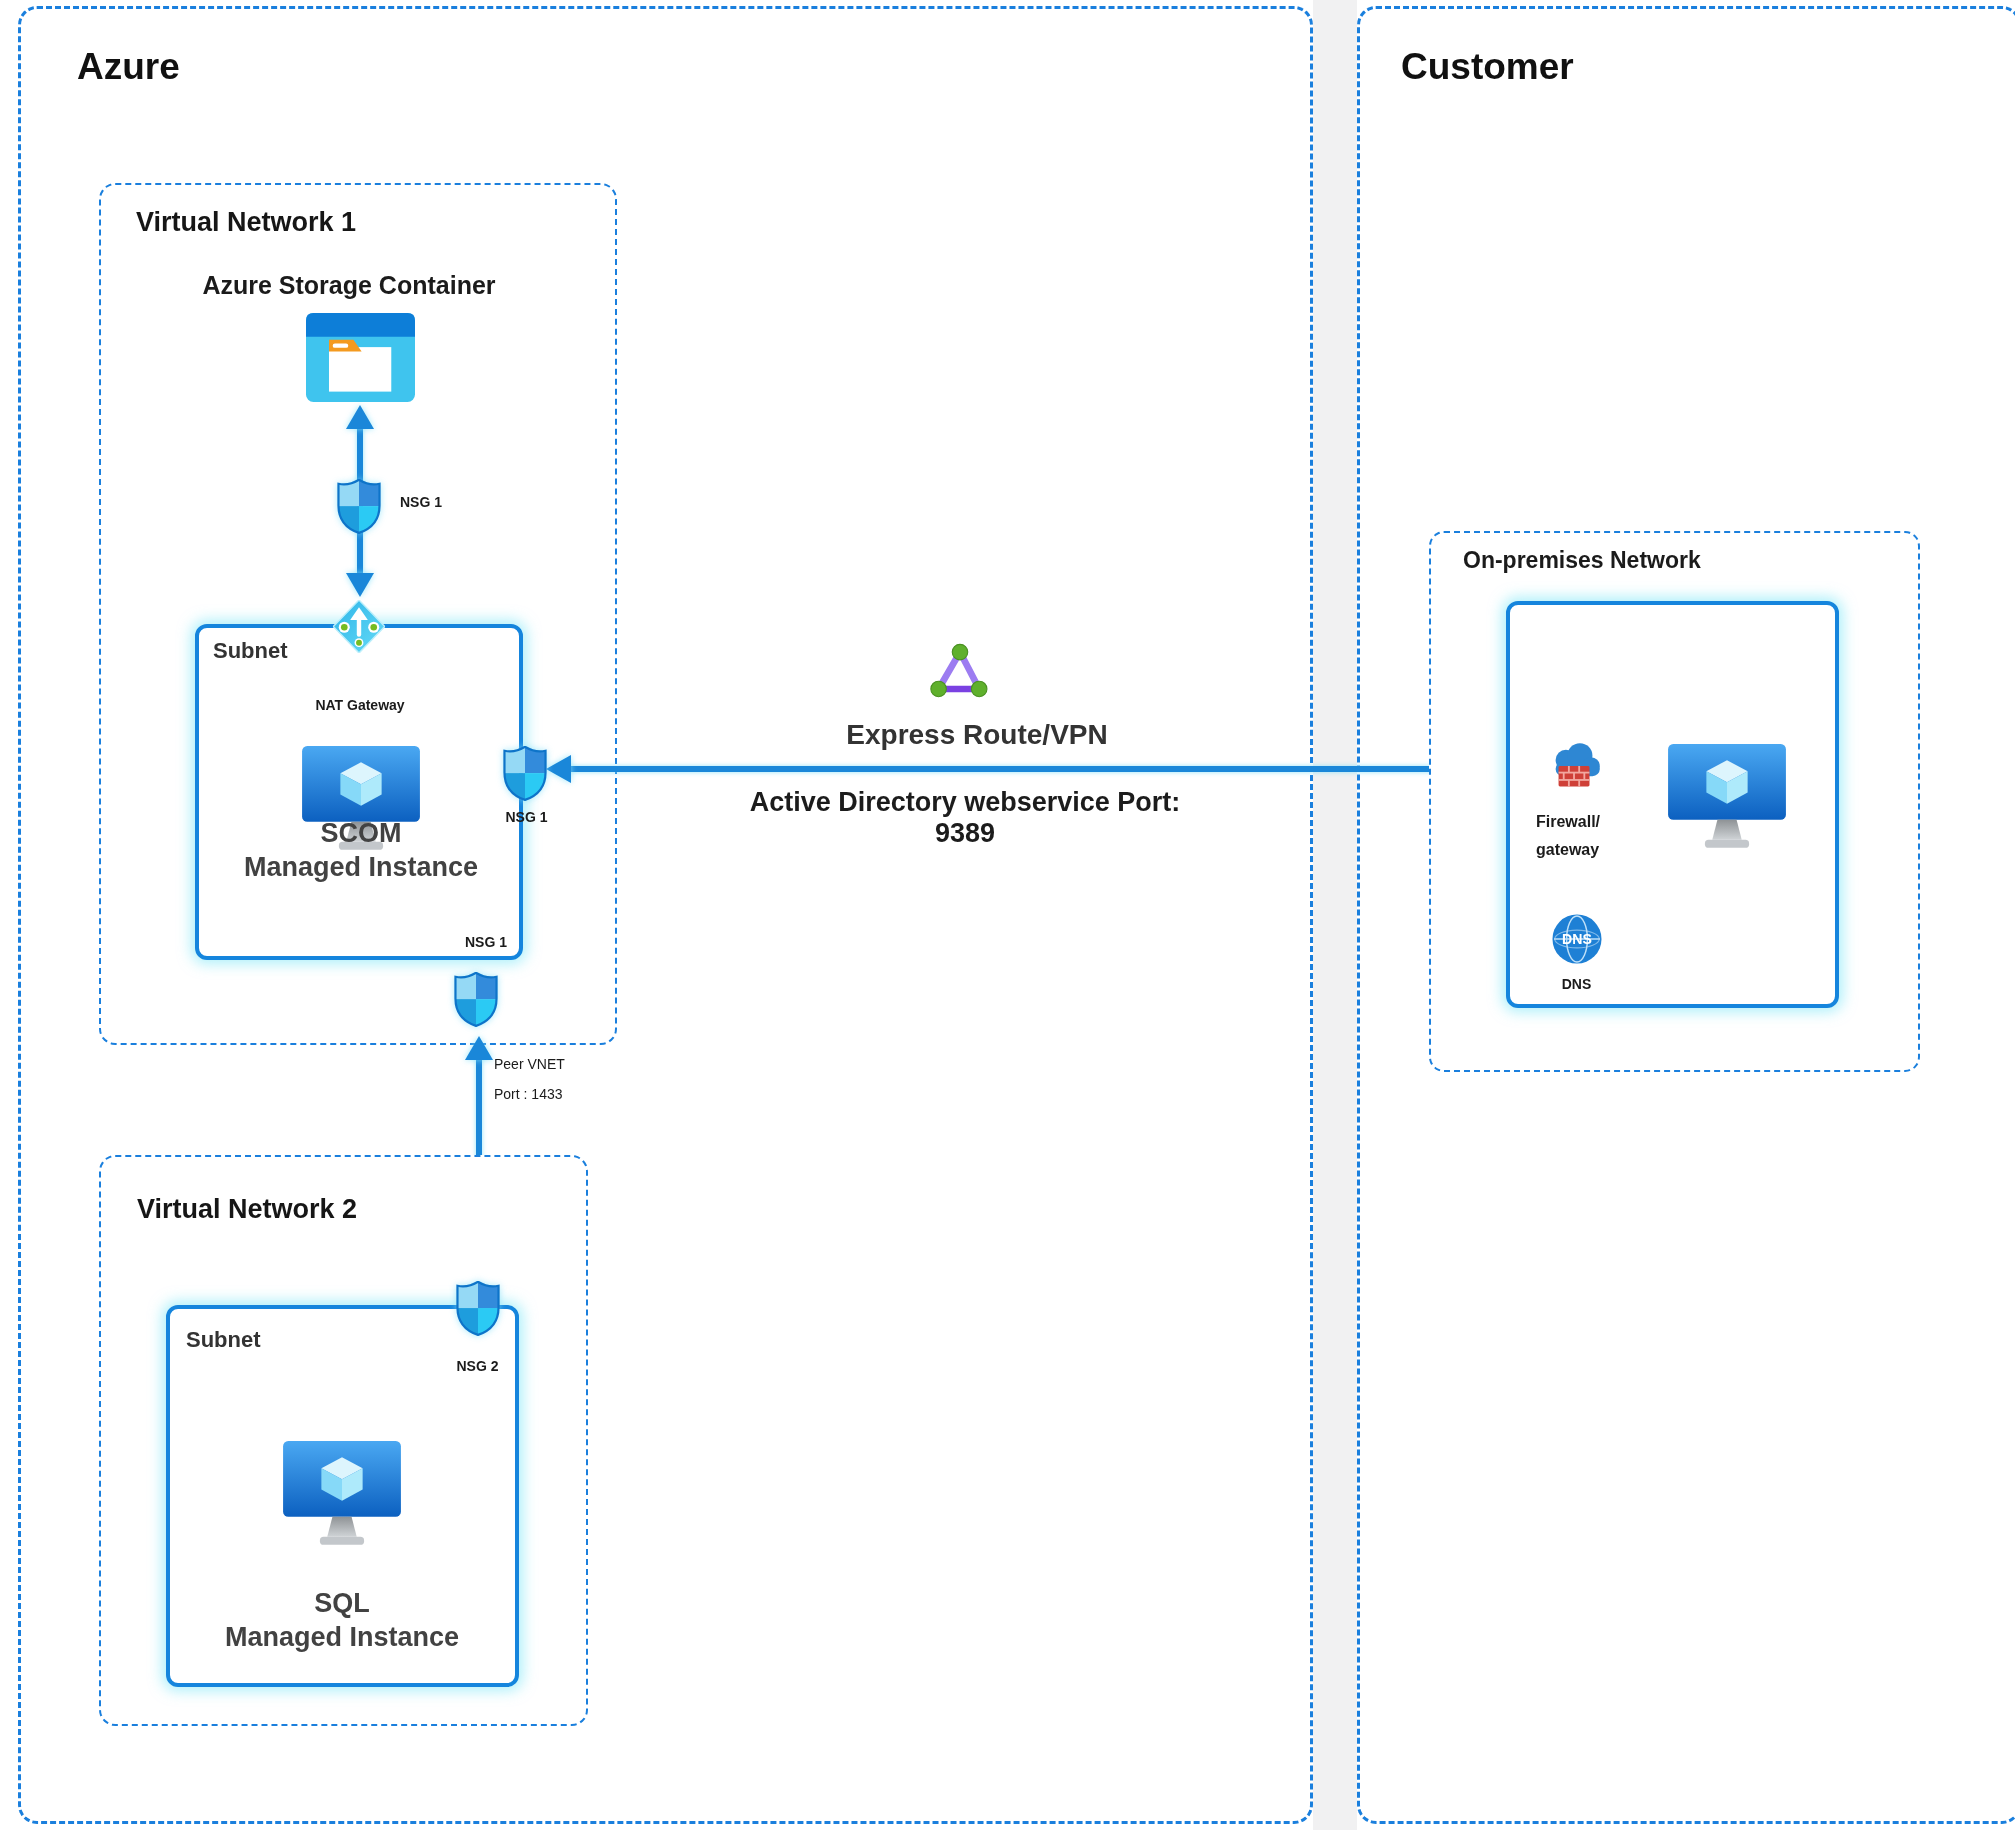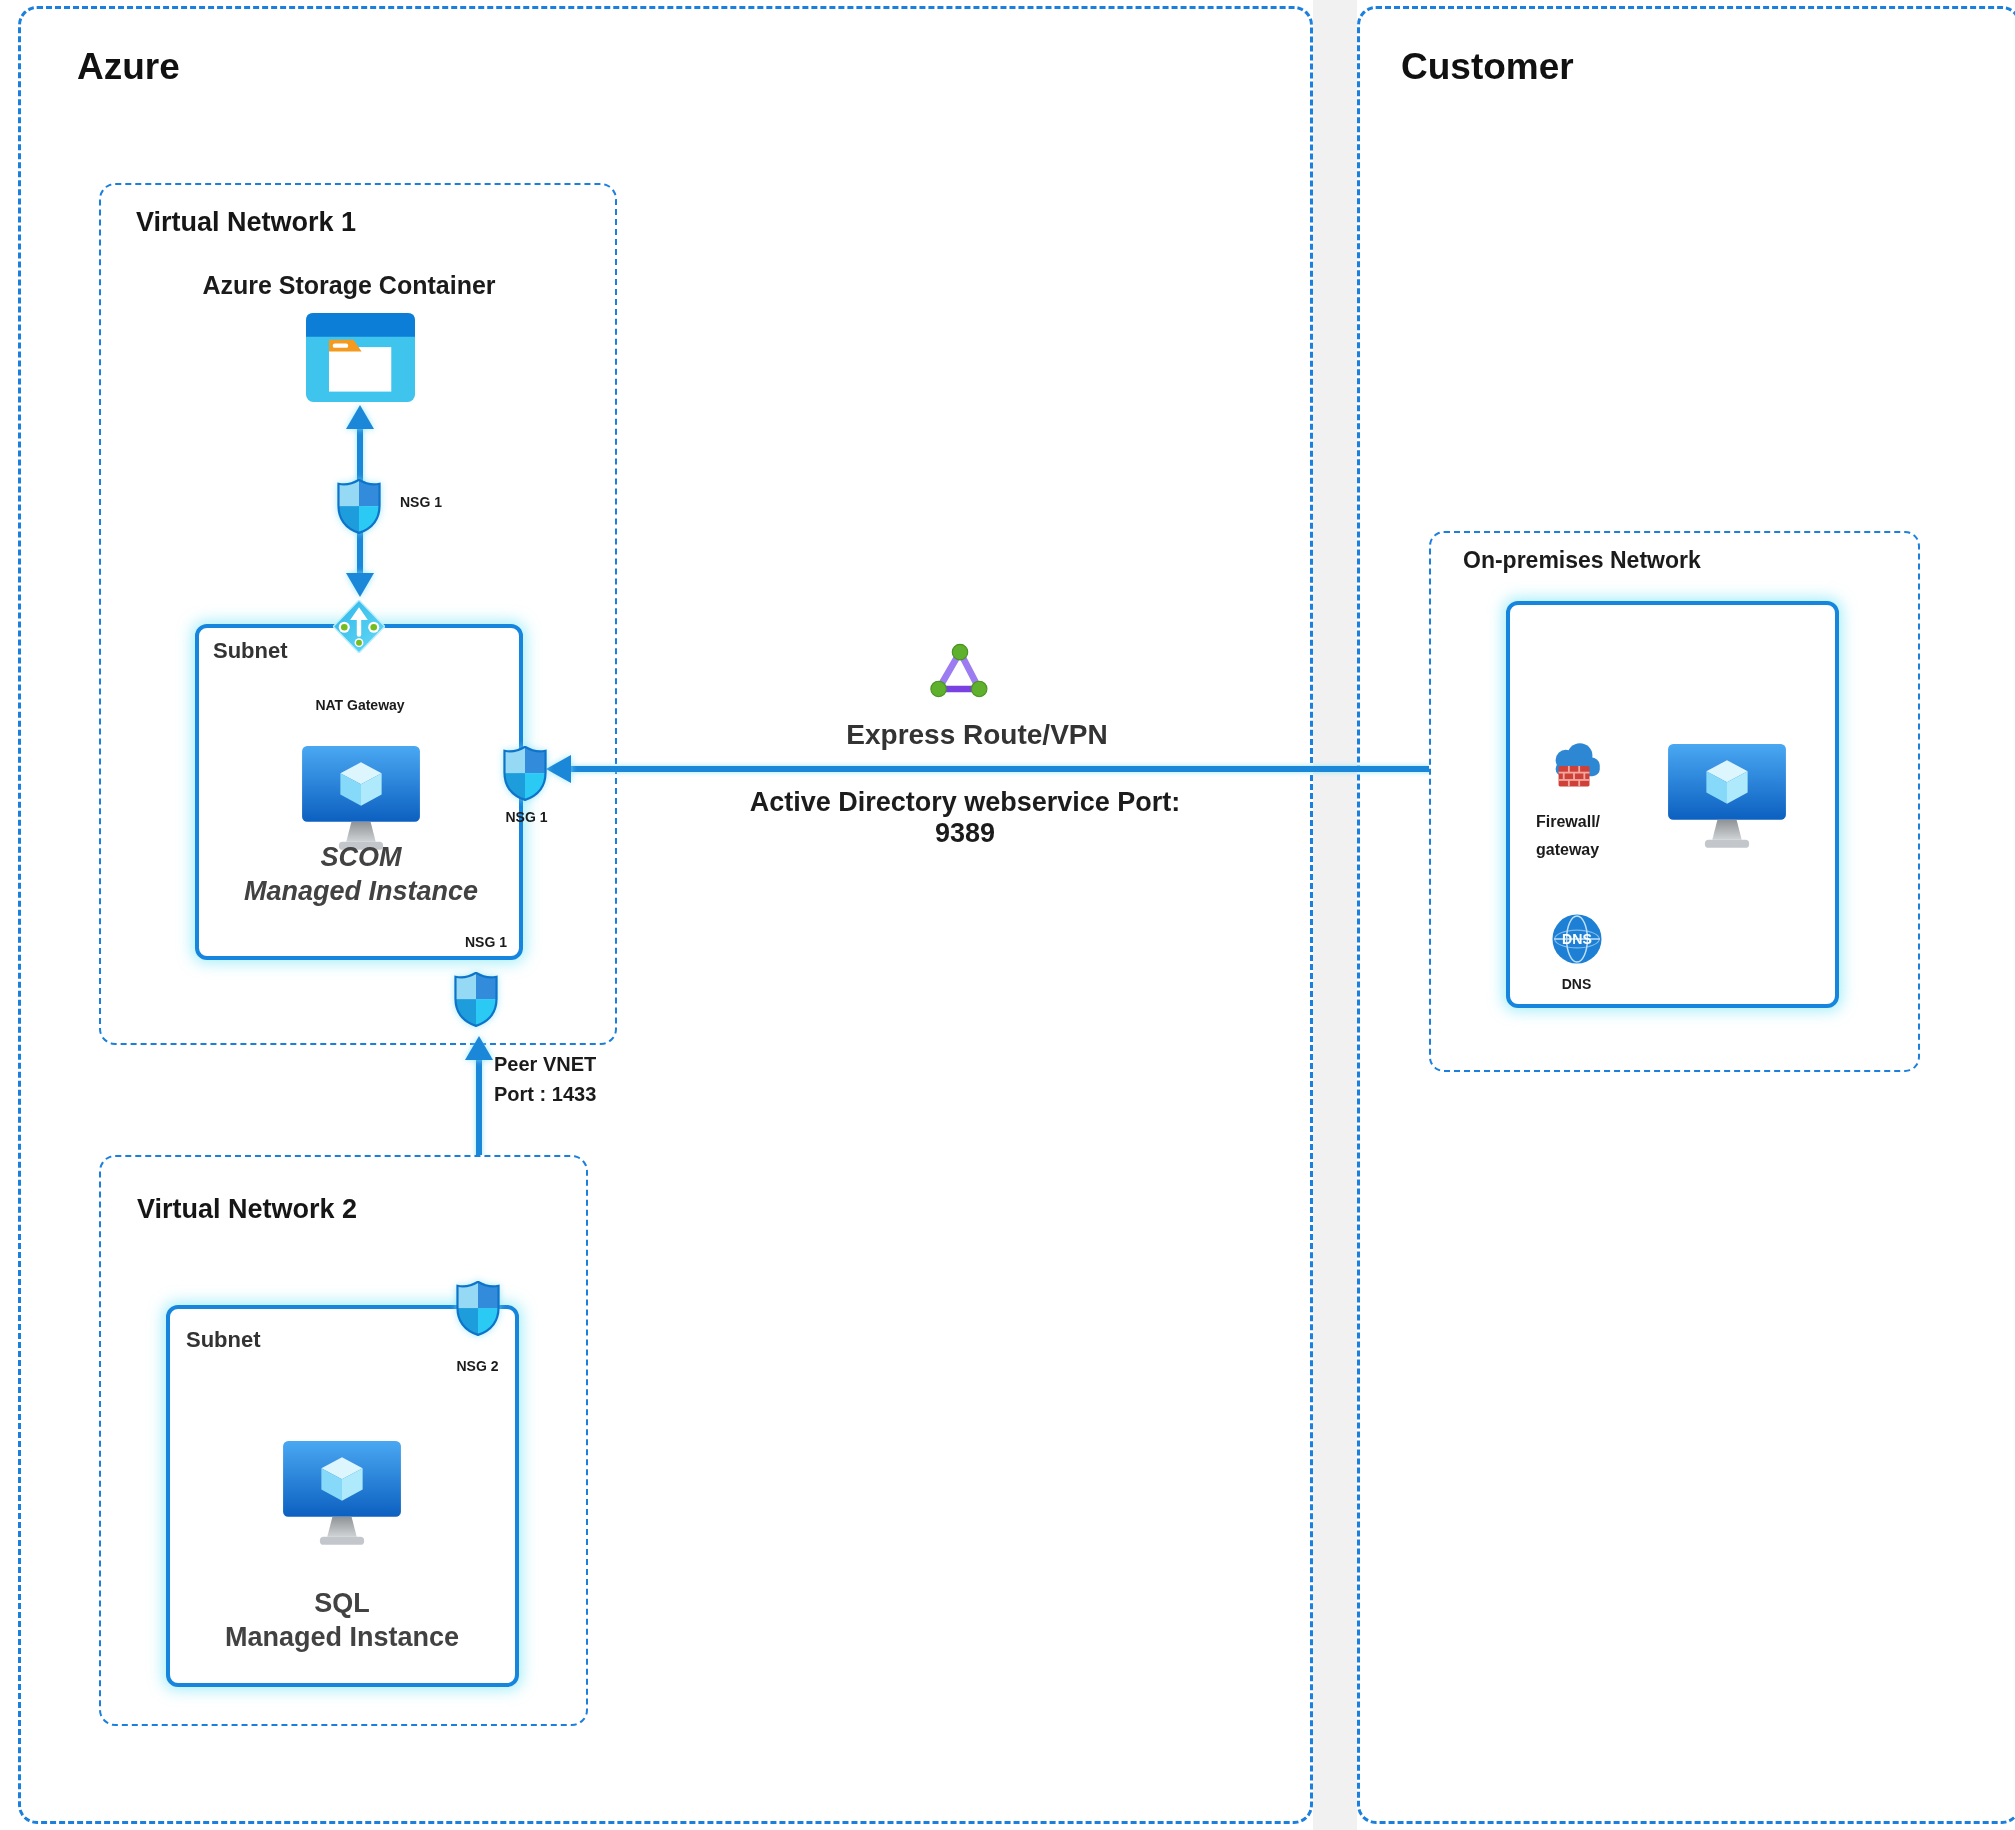--- a/index.html
+++ b/index.html
@@ -110,21 +110,21 @@
     <circle cx="55" cy="37" r="7.5" fill="#ffffff"></circle>
       <circle cx="55" cy="37" r="4.5" fill="#76bc21"></circle>
     <circle cx="35" cy="58" r="6" fill="#ffffff"></circle>
       <circle cx="35" cy="58" r="4" fill="#76bc21"></circle>
   </svg>
   <div class="abs small-lbl center" style="left:252px;top:697px;width:192px;">NAT Gateway</div>
 
   <svg class="abs" style="left:290px;top:746px;" width="118" height="109" viewBox="0 0 160 148">
       <use href="#sym-monitor"></use>
     </svg>
-  <div class="abs node-lbl" style="left:216px;top:840px;width:266px;font-style:italic;">
+  <div class="abs node-lbl" style="left:216px;top:816px;width:266px;">
     <div>SCOM</div>
     <div>Managed Instance</div>
   </div>
 
   <div class="abs arrow-line" style="left:544px;top:766px;width:1095px;height:6px;"></div>
   <div class="abs ah ah-left" style="left:534px;top:755px;"></div>
   <div class="abs ah ah-right" style="left:1630px;top:755px;"></div>
 
   <svg class="abs" style="left:491px;top:746px;filter:drop-shadow(0 0 3.7px rgba(130,225,250,.7));" width="44" height="55" viewBox="0 0 60 75">
       <use href="#sym-shield"></use>
@@ -132,21 +132,21 @@
   <div class="abs small-lbl center" style="left:481px;top:809px;width:67px;">NSG 1</div>
 
   <div class="abs small-lbl" style="left:414px;top:934px;width:81px;text-align:right;">NSG 1</div>
   <svg class="abs" style="left:442px;top:972px;filter:drop-shadow(0 0 3.7px rgba(130,225,250,.7));" width="44" height="55" viewBox="0 0 60 75">
       <use href="#sym-shield"></use>
     </svg>
 
   <div class="abs arrow-line" style="left:464px;top:1056px;width:6px;height:201px;"></div>
   <div class="abs ah ah-up" style="left:453px;top:1036px;"></div>
   <div class="abs ah ah-down" style="left:453px;top:1255px;"></div>
-  <div class="abs" style="left:482px;top:1049px;font-size:20px;font-weight:bold;line-height:30px;">
+  <div class="abs" style="left:482px;top:1049px;font-size:14px;font-weight:normal;line-height:30px;">
     <div>Peer VNET</div>
     <div>Port : 1433</div>
   </div>
 
   <div class="abs vnet-box" style="left:87px;top:1155px;width:485px;height:567px;"></div>
   <div class="abs vnet-title" style="left:125px;top:1194px;">Virtual Network 2</div>
 
   <div class="abs subnet-box" style="left:154px;top:1305px;width:345px;height:374px;"></div>
   <div class="abs subnet-lbl" style="left:174px;top:1327px;">Subnet</div>
 

